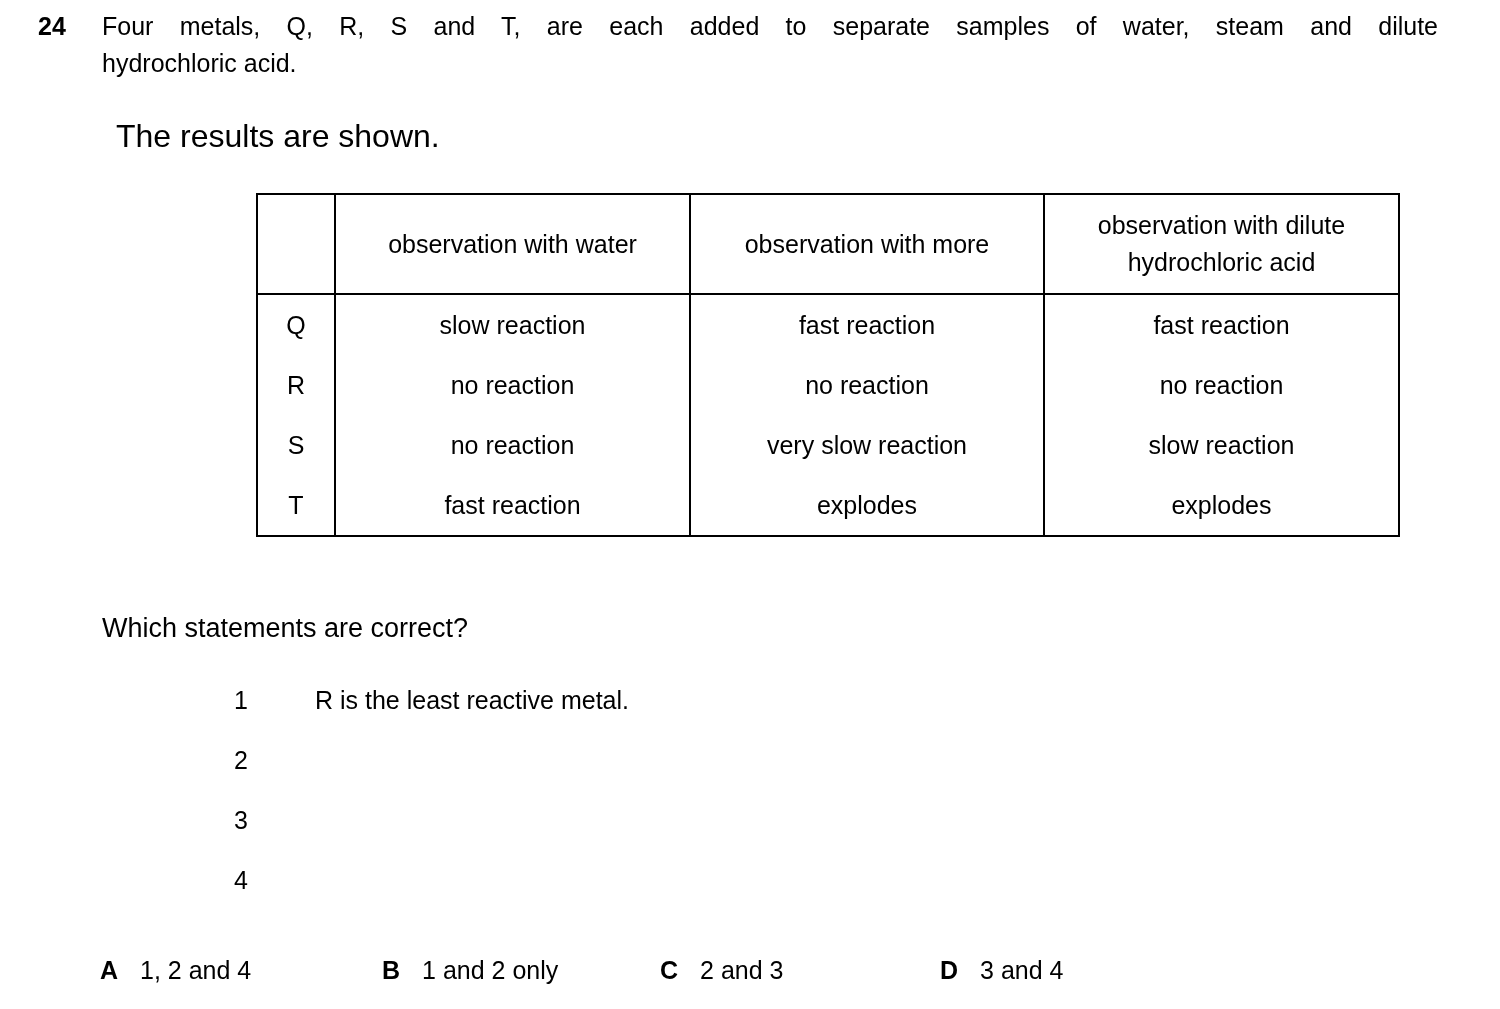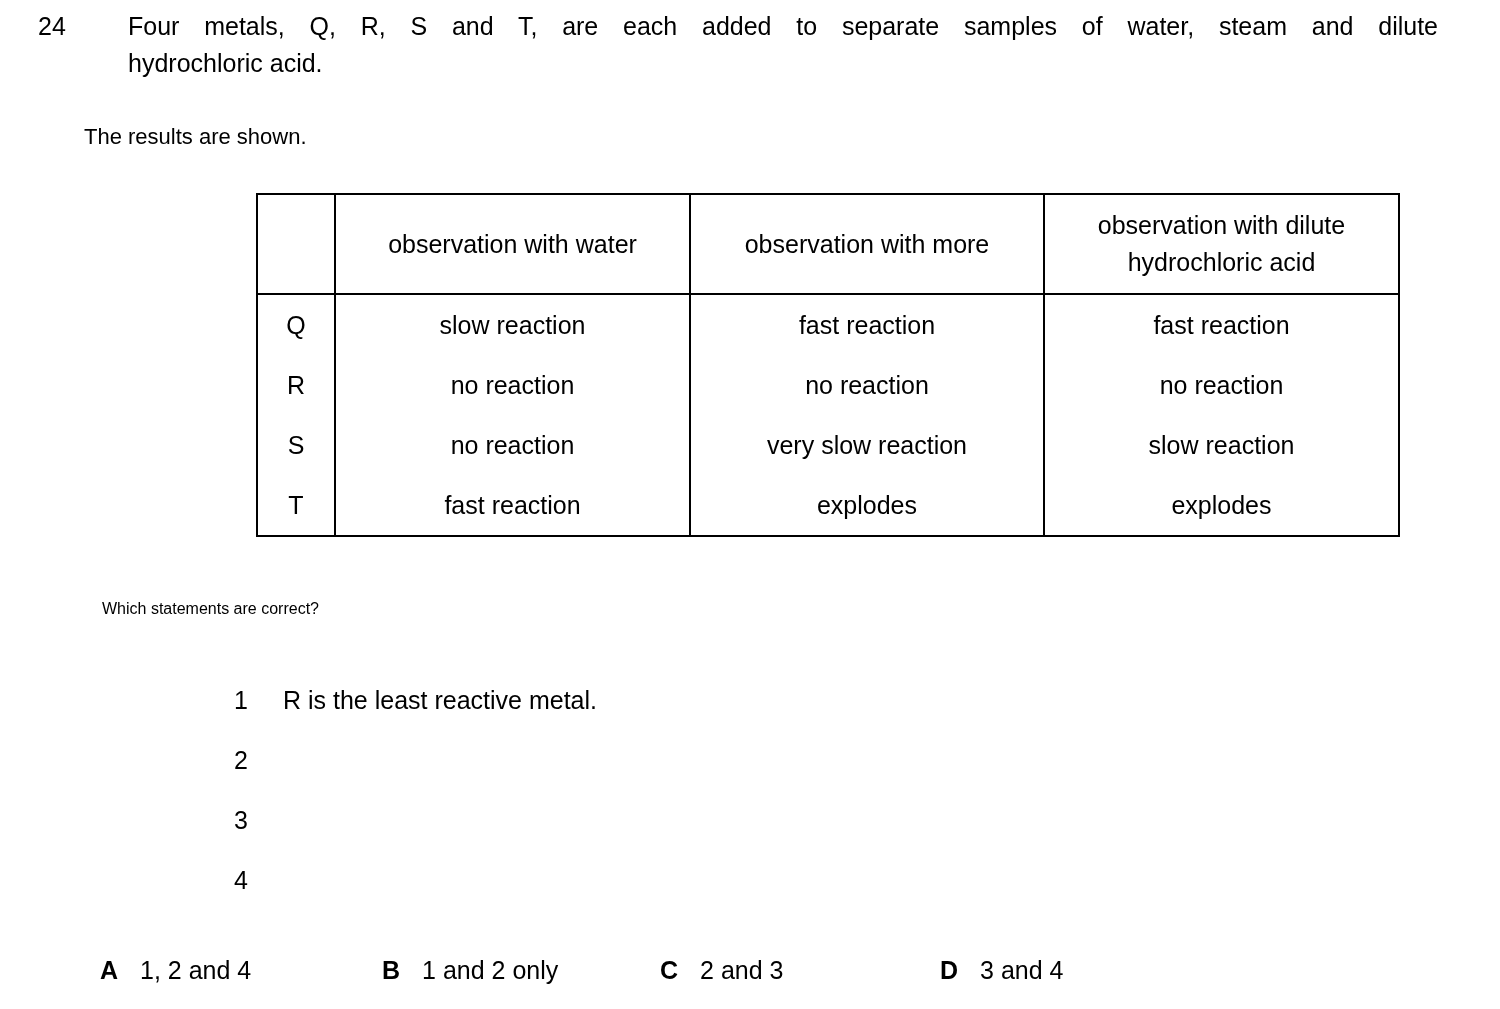--- a/index.html
+++ b/index.html
@@ -19,41 +19,40 @@
   
   .q-stem {
     position: absolute;
     left: 38px;
     top: 8px;
     width: 1400px;
     display: flex;
     align-items: flex-start;
   }
   .q-number {
-    font-weight: normal;
+    font-weight: bold;
     font-size: 25px;
     line-height: 37px;
     width: 64px;
     flex: 0 0 64px;
   }
   .q-body {
     font-size: 25px;
     line-height: 37px;
     width: 1336px;
     text-align: justify;
     text-justify: inter-word;
-    margin-left: 26px;
   }
   .q-body .line1 { text-align-last: justify; }
 
   .results-line {
     position: absolute;
-    left: 84px;
+    left: 116px;
     top: 118px;
-    font-size: 22px;
+    font-size: 32px;
     line-height: 37px;
   }
 
   
   .results-table {
     position: absolute;
     left: 256px;
     top: 193px;
     width: 1142px;
     border-collapse: collapse;
@@ -88,22 +87,22 @@
   }
   .results-table tbody tr:first-child td {
     border-top: 2px solid #000000;
   }
   .hdr-blank { border-bottom: 2px solid #000000; }
 
   
   .which-line {
     position: absolute;
     left: 102px;
-    top: 590px;
-    font-size: 16px;
+    top: 610px;
+    font-size: 27px;
     line-height: 37px;
   }
 
   .statements {
     position: absolute;
     left: 234px;
     top: 682px;
     width: 1200px;
   }
   .statement {
@@ -112,20 +111,21 @@
     height: 60px;
     font-size: 25px;
     line-height: 37px;
   }
   .statement .st-num {
     width: 49px;
     flex: 0 0 49px;
   }
   .statement .st-text {
     flex: 1 1 auto;
+    margin-left: 32px;
   }
 
   
   .options {
     position: absolute;
     left: 100px;
     top: 952px;
     width: 1320px;
     height: 40px;
   }

